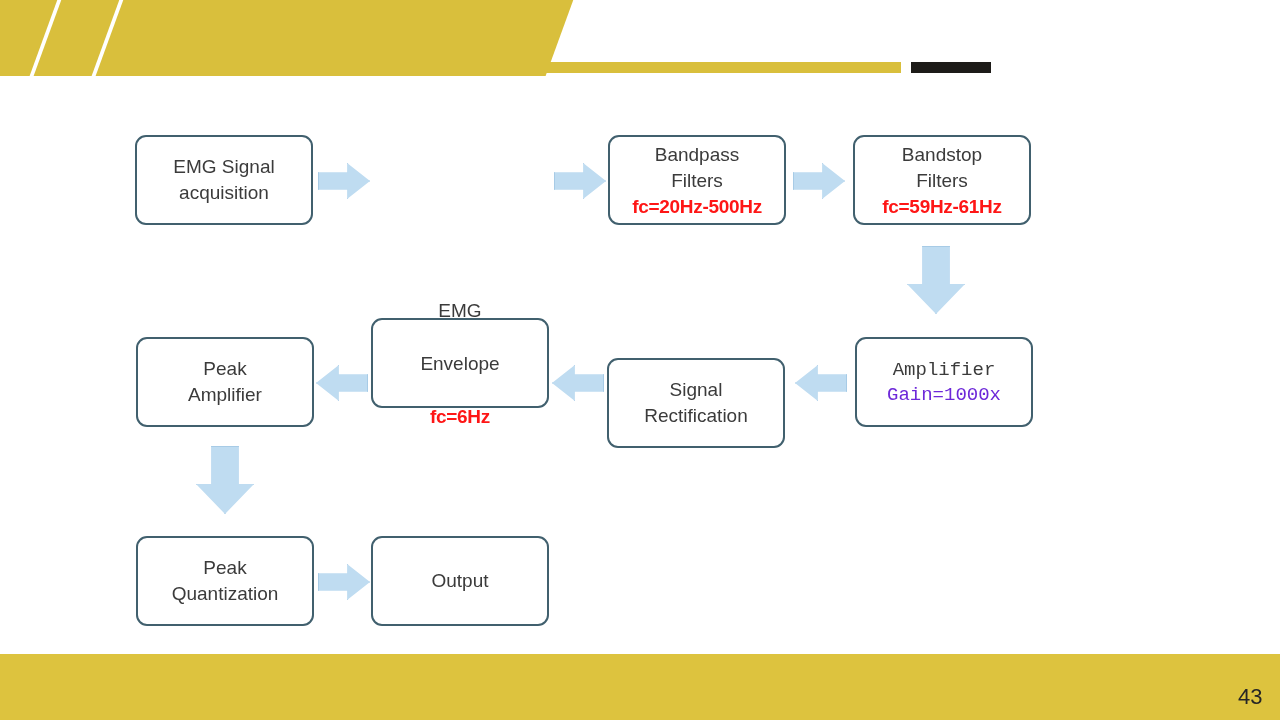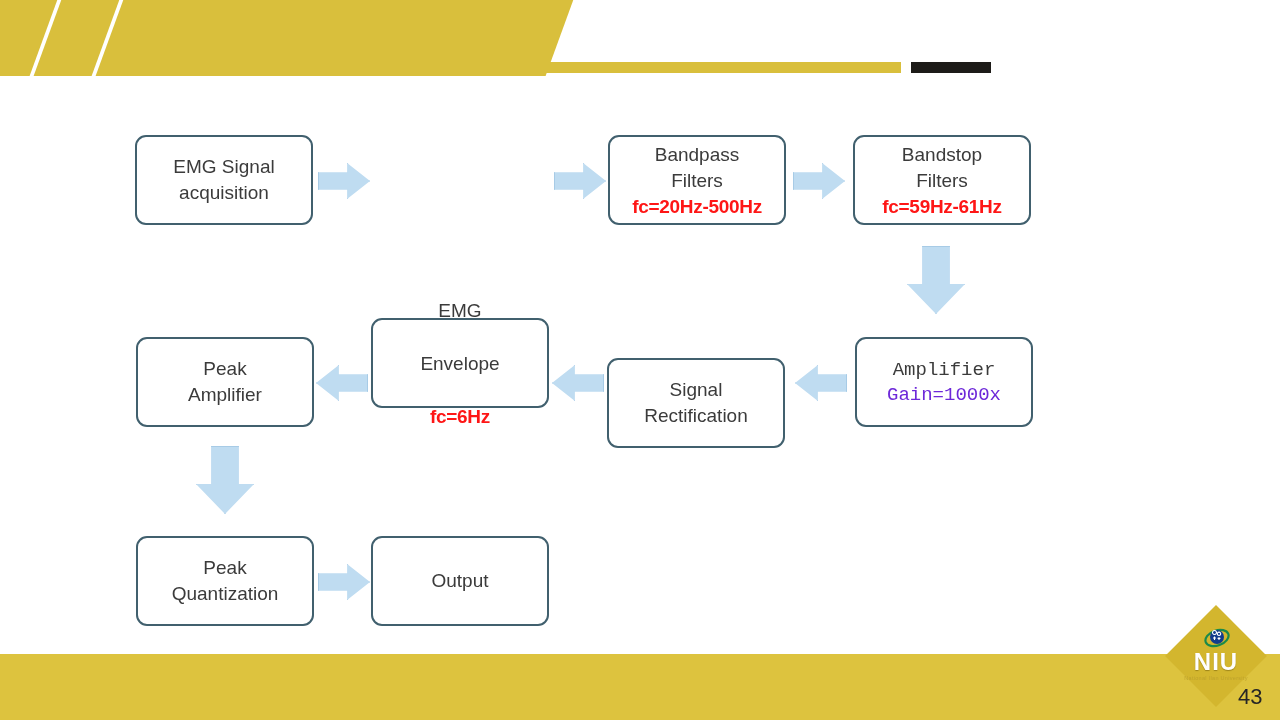--- a/index.html
+++ b/index.html
@@ -265,27 +265,16 @@
     <div class="arrow right" style="left:318px; top:564px; width:50px; height:34px;"></div>
 
     <div class="node" style="left:371px; top:536px; width:178px; height:90px;">
       <span class="line">Output</span>
     </div>
 
   </div>
 
   <div id="footer-bar"></div>
 
-  <div id="niu-logo">
-    <div id="niu-diamond"></div>
-    <svg id="niu-emblem" viewBox="0 0 26 26">
-      <ellipse cx="13" cy="12" rx="12" ry="7.5" fill="none" stroke="#1a8a4a" stroke-width="2.2" transform="rotate(-20 13 12)"></ellipse>
-      <circle cx="13" cy="11" r="7" fill="#123c8c"></circle>
-      <path d="M10.5 8.5 a2 2 0 1 1 0.01 0 M10.5 10.5 L10.5 14 M9 12 L12 12" stroke="#ffffff" stroke-width="1.1" fill="none"></path>
-      <path d="M15 9.5 a1.7 1.7 0 1 1 0.01 0 M15 11.2 L15 14 M13.6 12.4 L16.4 12.4" stroke="#ffffff" stroke-width="1.1" fill="none"></path>
-    </svg>
-    <div id="niu-word">NIU</div>
-    <div id="niu-sub">National Ilan University</div>
-  </div>
 
   <div id="page-number">43</div>
 
 </div>
 
 </body></html>

